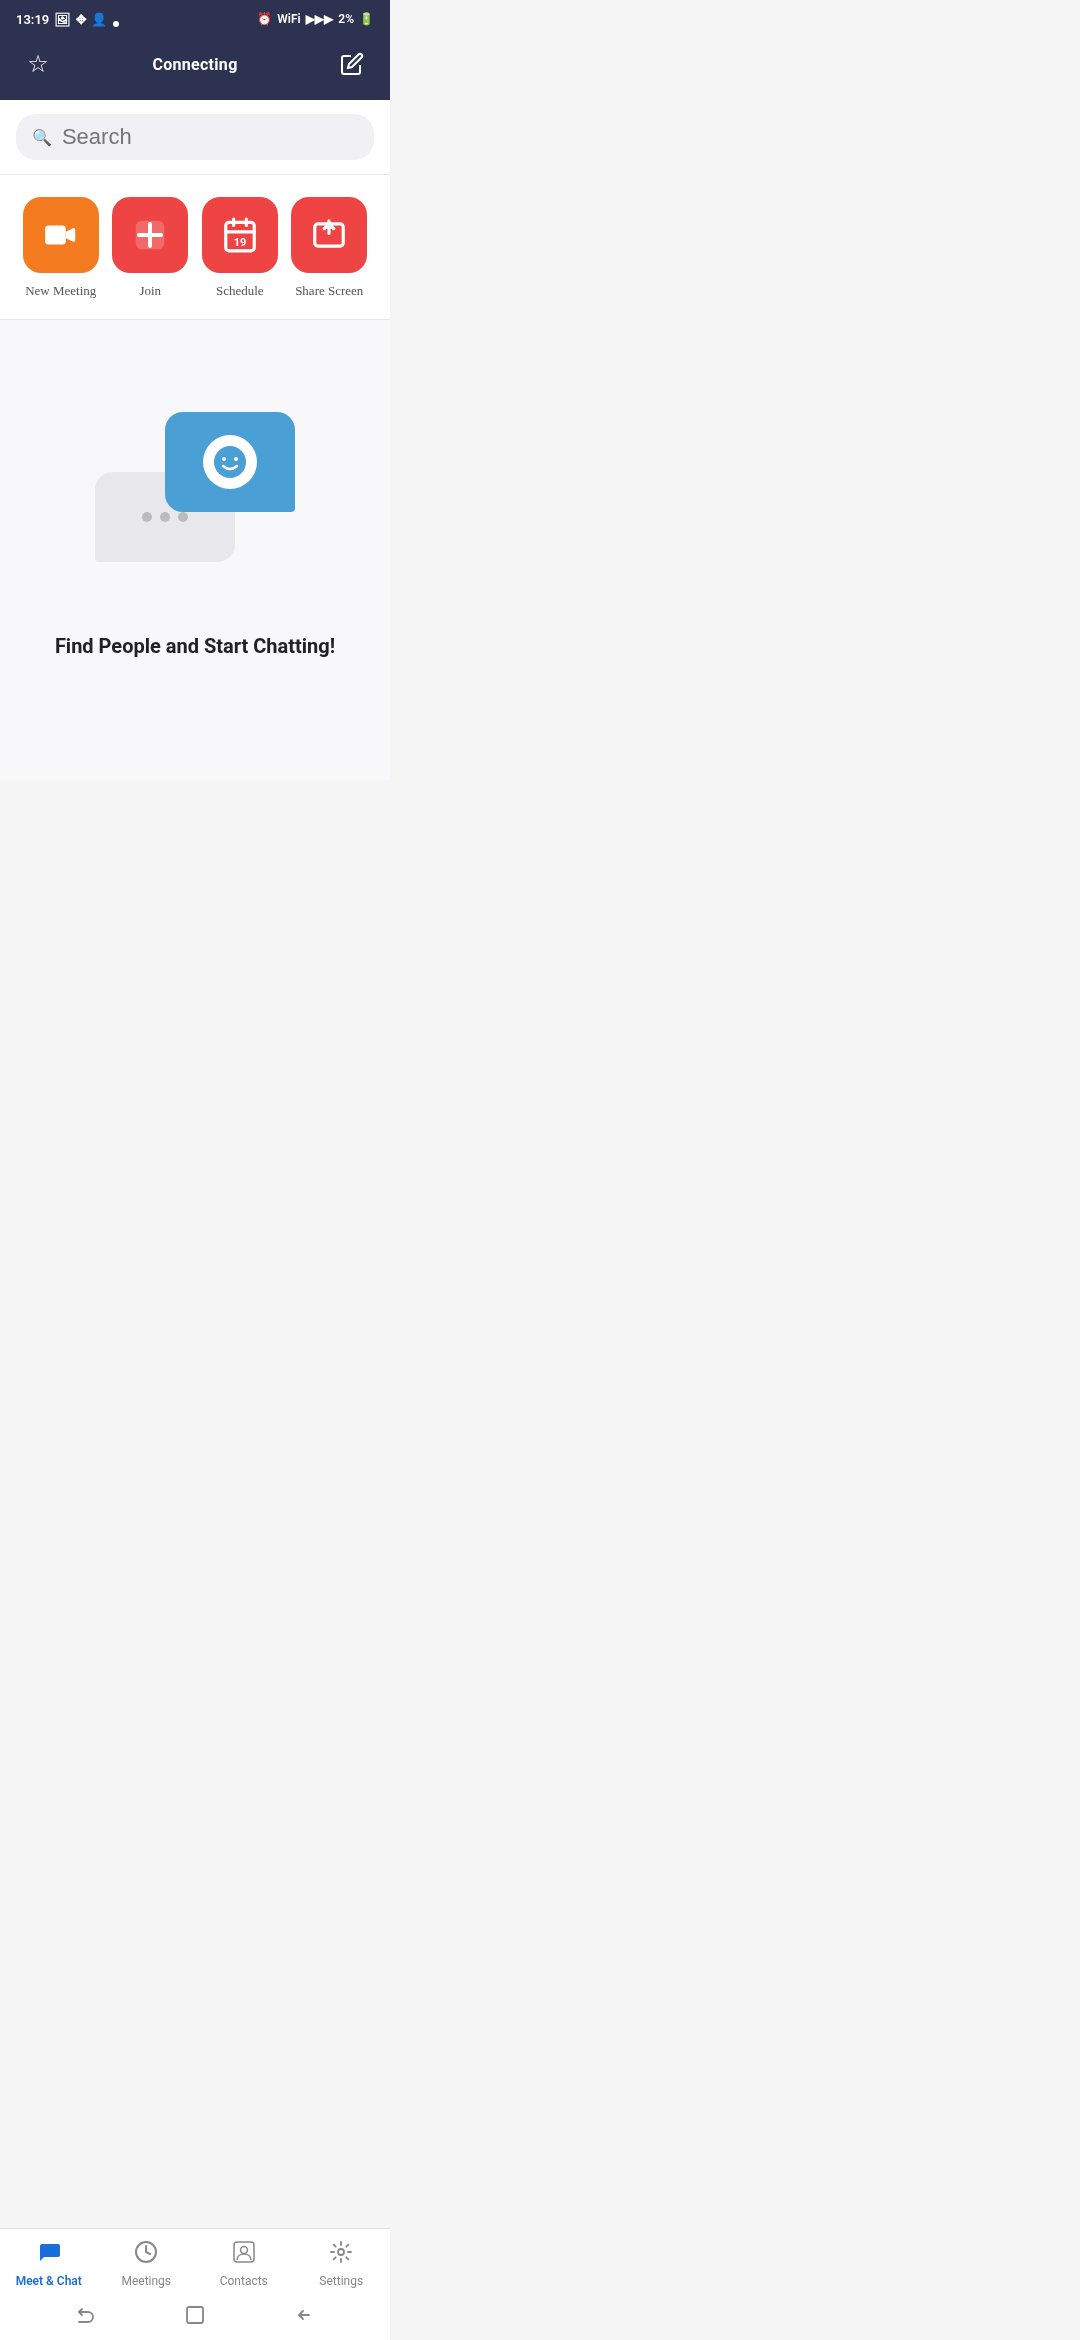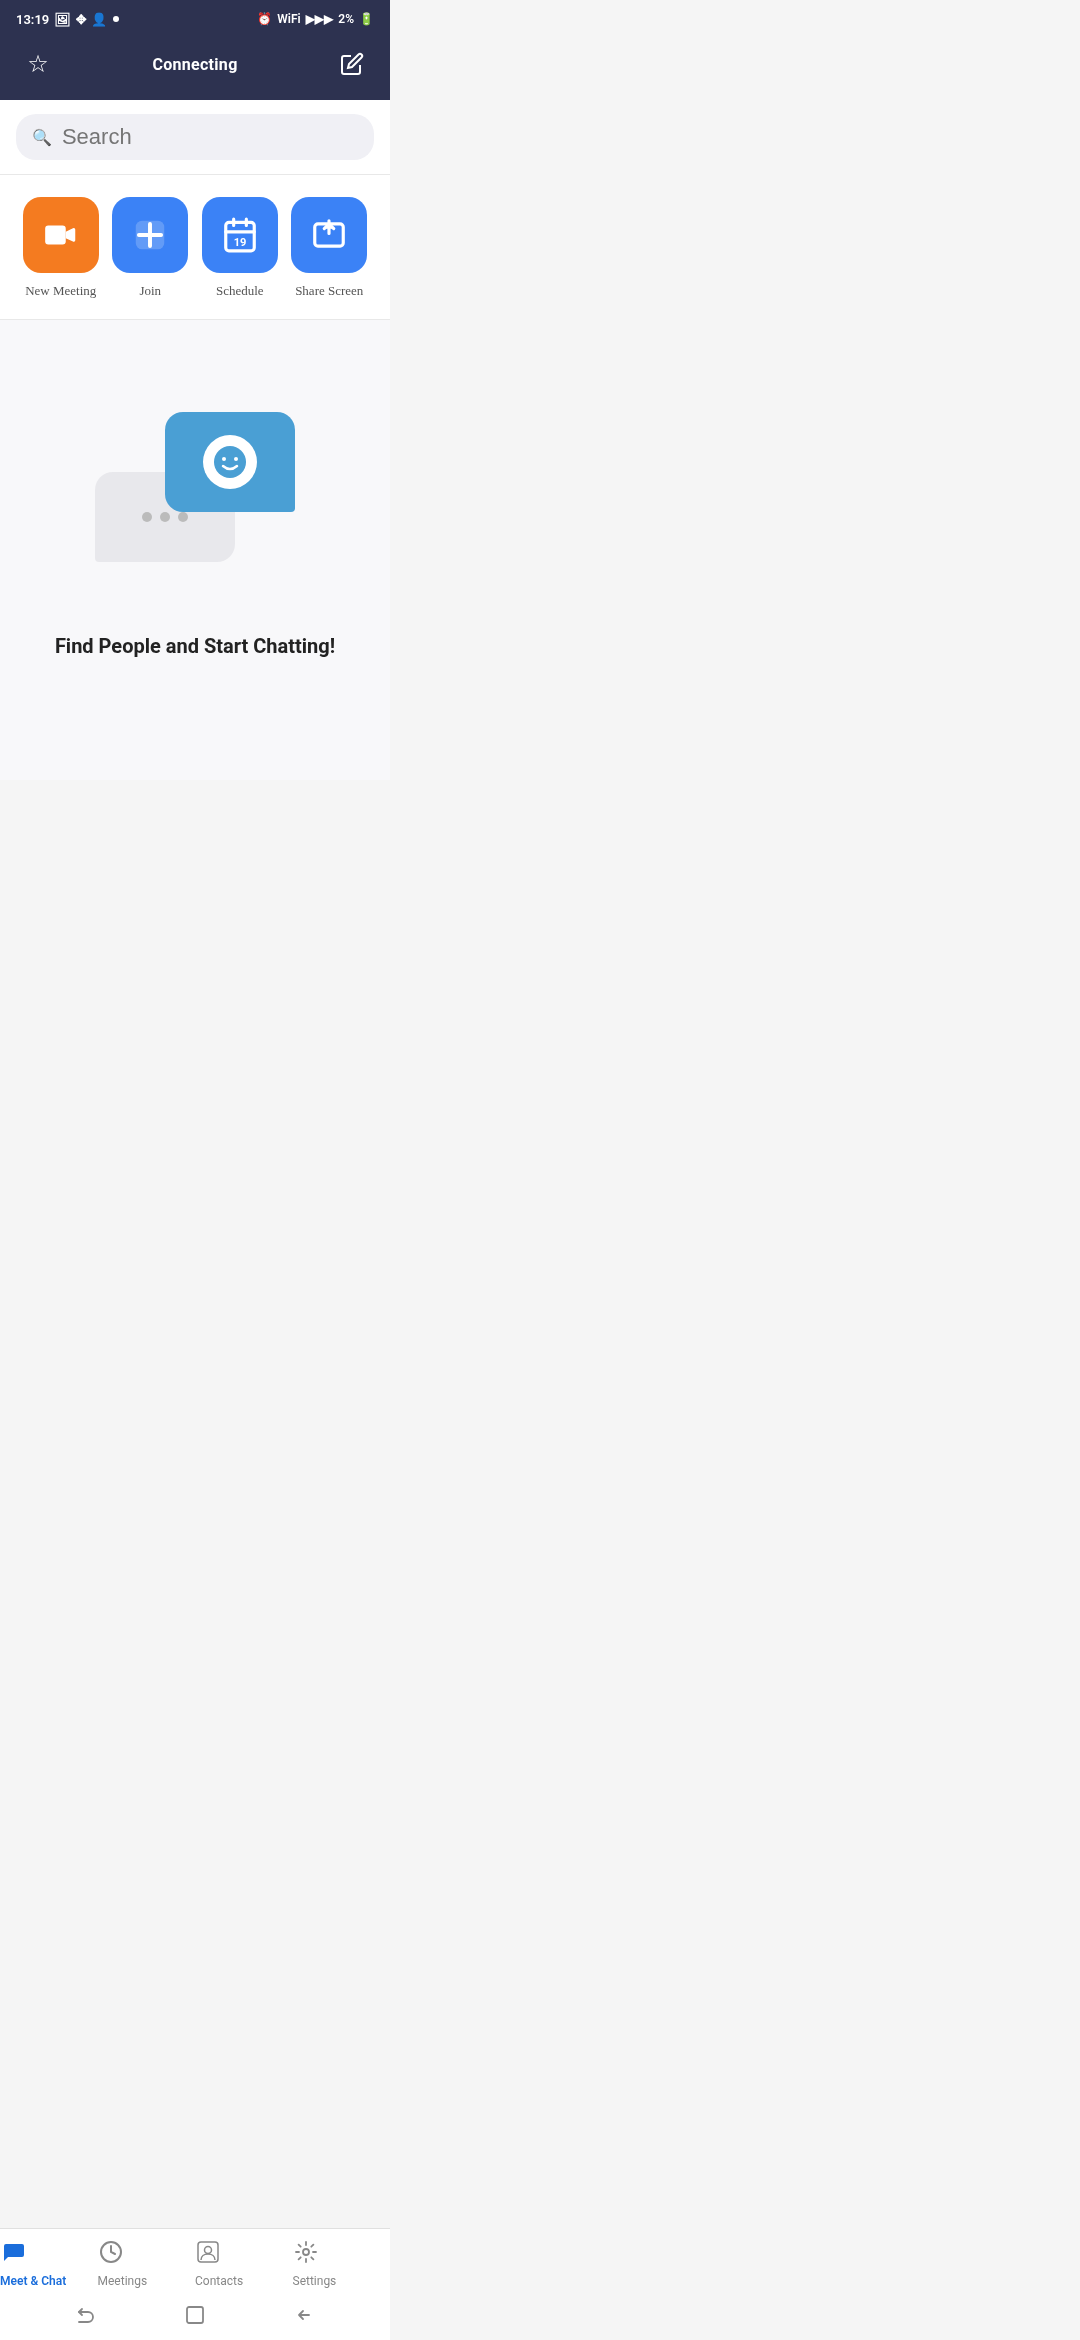--- a/index.html
+++ b/index.html
@@ -18,21 +18,21 @@
       background: #2d3250;
       color: white;
       display: flex;
       align-items: center;
       justify-content: space-between;
       padding: 8px 16px 6px;
       height: 36px;
       font-size: 13px;
       font-weight: 600;
     }
-    .status-left { display: flex; align-items: center; gap: 5px; }
+    .status-left { display: flex; align-items: flex-end; gap: 5px; }
     .status-right { display: flex; align-items: center; gap: 5px; font-size: 12px; }
     .status-dot { width: 6px; height: 6px; border-radius: 50%; background: white; }
 
     
     .header {
       background: #2d3250;
       color: white;
       display: flex;
       align-items: center;
       justify-content: space-between;
@@ -97,21 +97,21 @@
     }
     .action-icon-wrap {
       width: 76px;
       height: 76px;
       border-radius: 18px;
       display: flex;
       align-items: center;
       justify-content: center;
     }
     .action-icon-wrap.orange { background: #f47b20; }
-    .action-icon-wrap.blue { background: #3b82f6; }
+    .action-icon-wrap.blue { background: #ef4444; }
     .action-label {
       font-size: 13px;
       color: #555;
       font-weight: 400;
       font-family: Liberation Serif, serif;
     }
 
     
     .action-icon-wrap svg { width: 38px; height: 38px; fill: white; }
 
@@ -206,20 +206,21 @@
       border-top: 1px solid #e0e0e0;
     }
     .nav-tabs {
       display: flex;
       justify-content: space-around;
       padding: 10px 0 8px;
     }
     .nav-tab {
       display: flex;
       flex-direction: column;
+      align-items: center;
       gap: 4px;
       cursor: pointer;
       flex: 1;
     }
     .nav-tab-icon { font-size: 22px; color: #888; }
     .nav-tab-icon.active { color: #1a6ddb; }
     .nav-tab-label { font-size: 12px; color: #888; }
     .nav-tab-label.active { color: #1a6ddb; font-weight: 600; }
 
     

